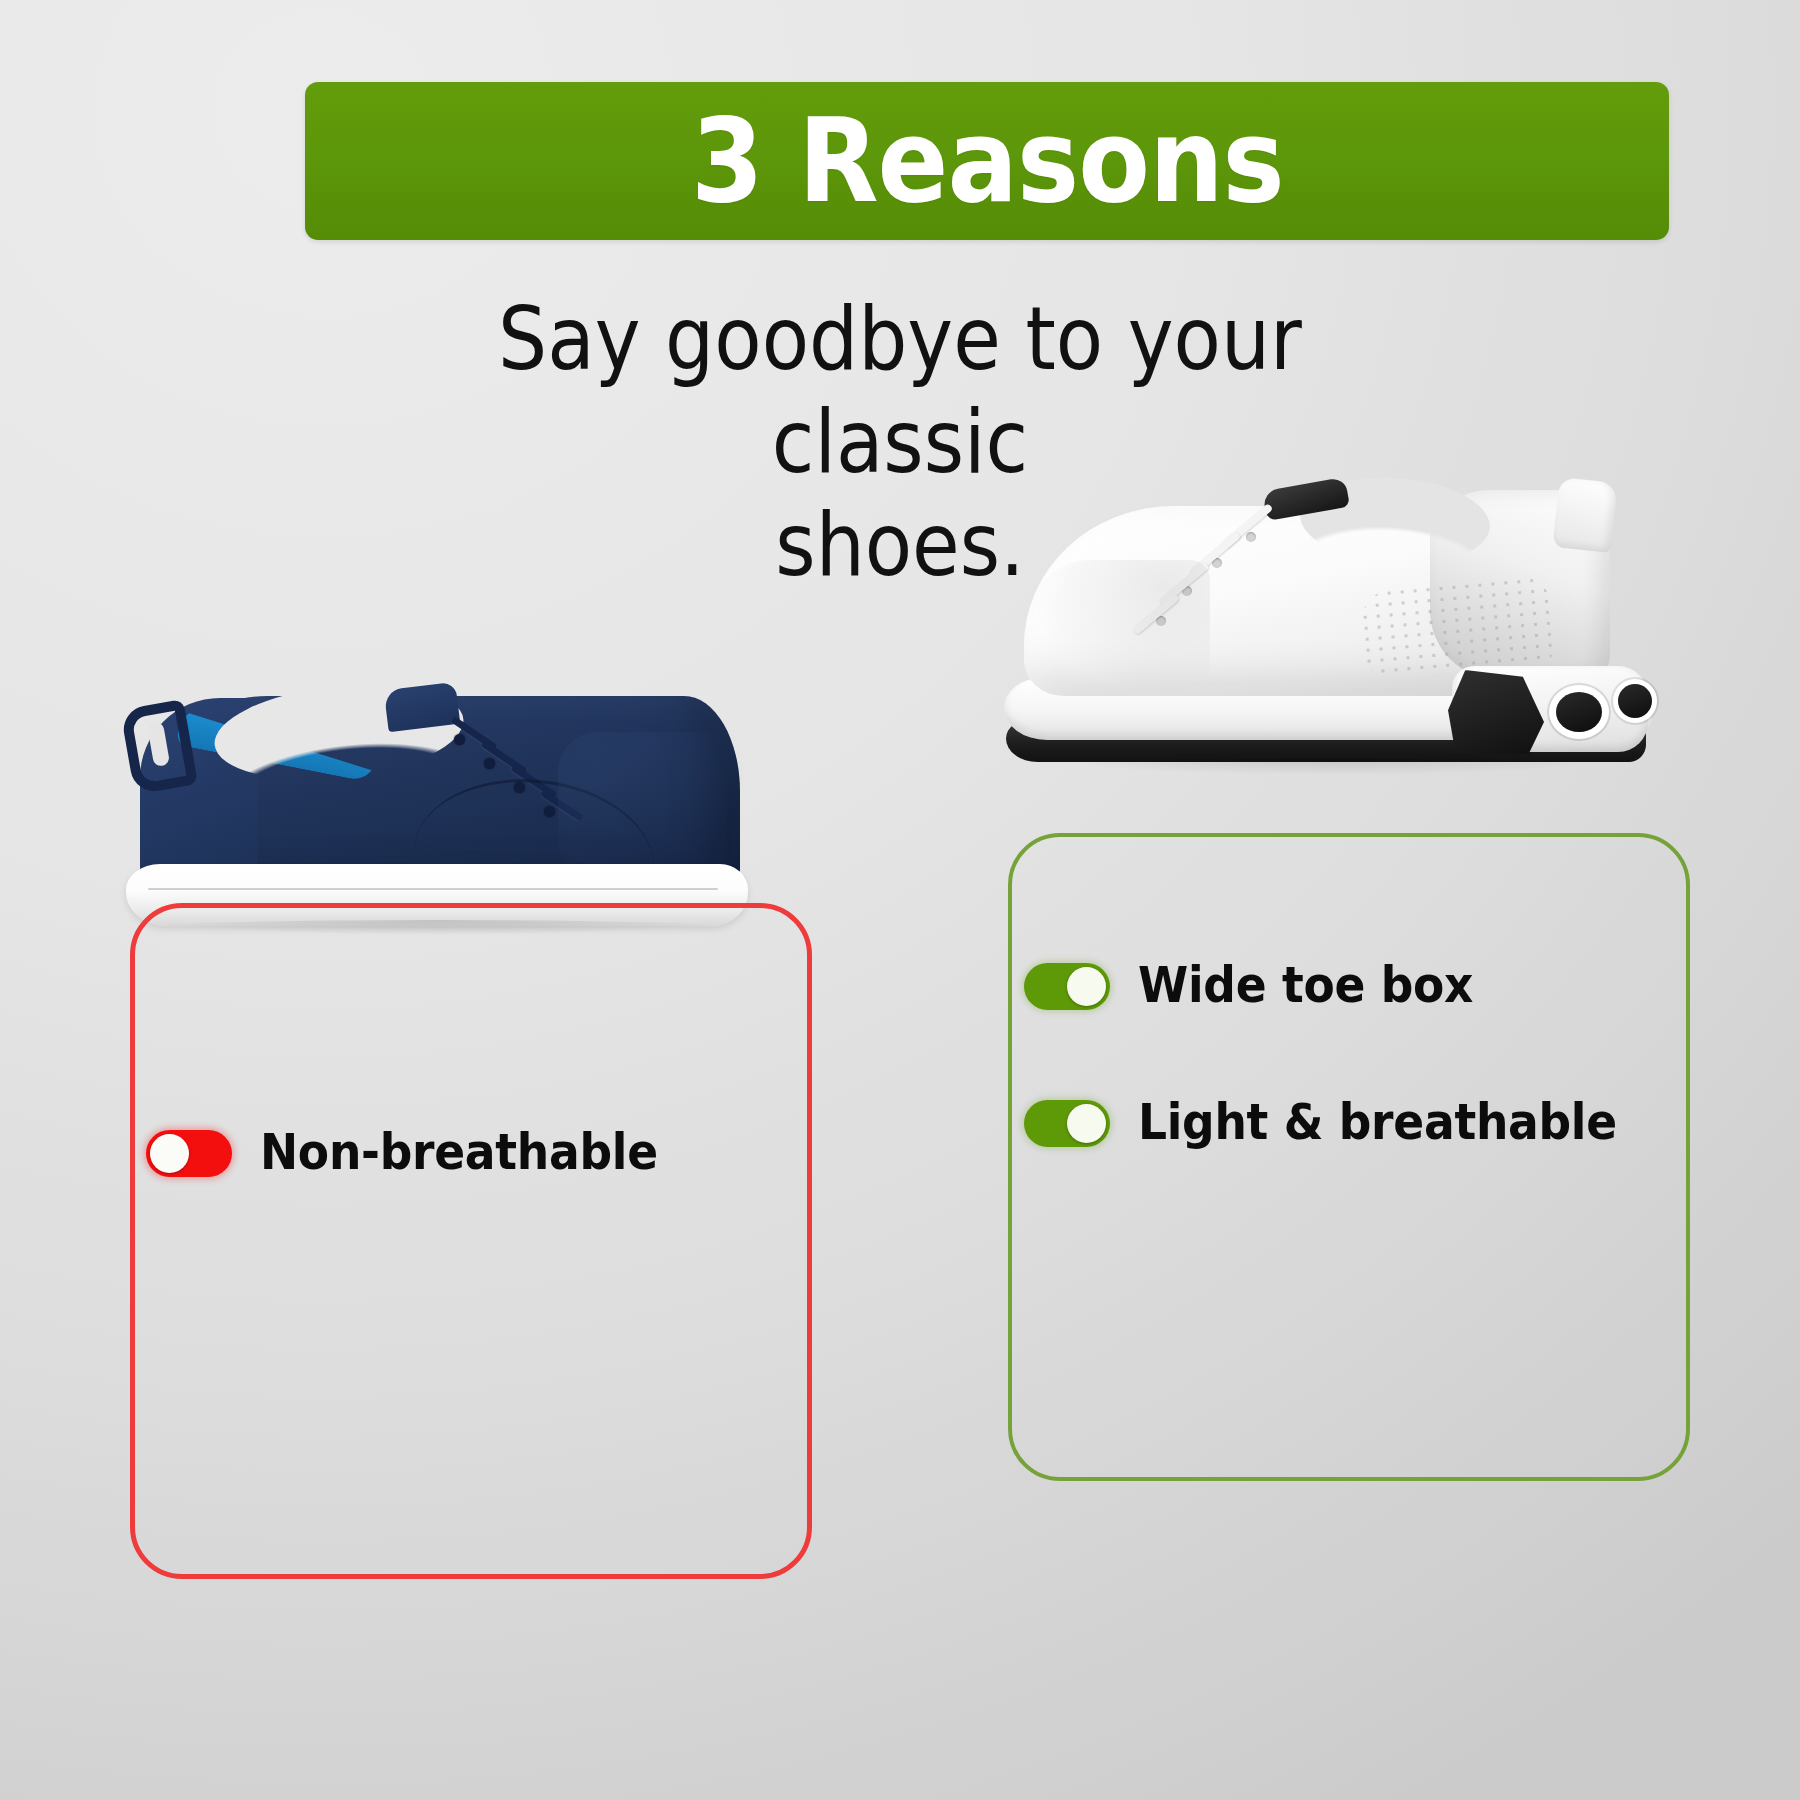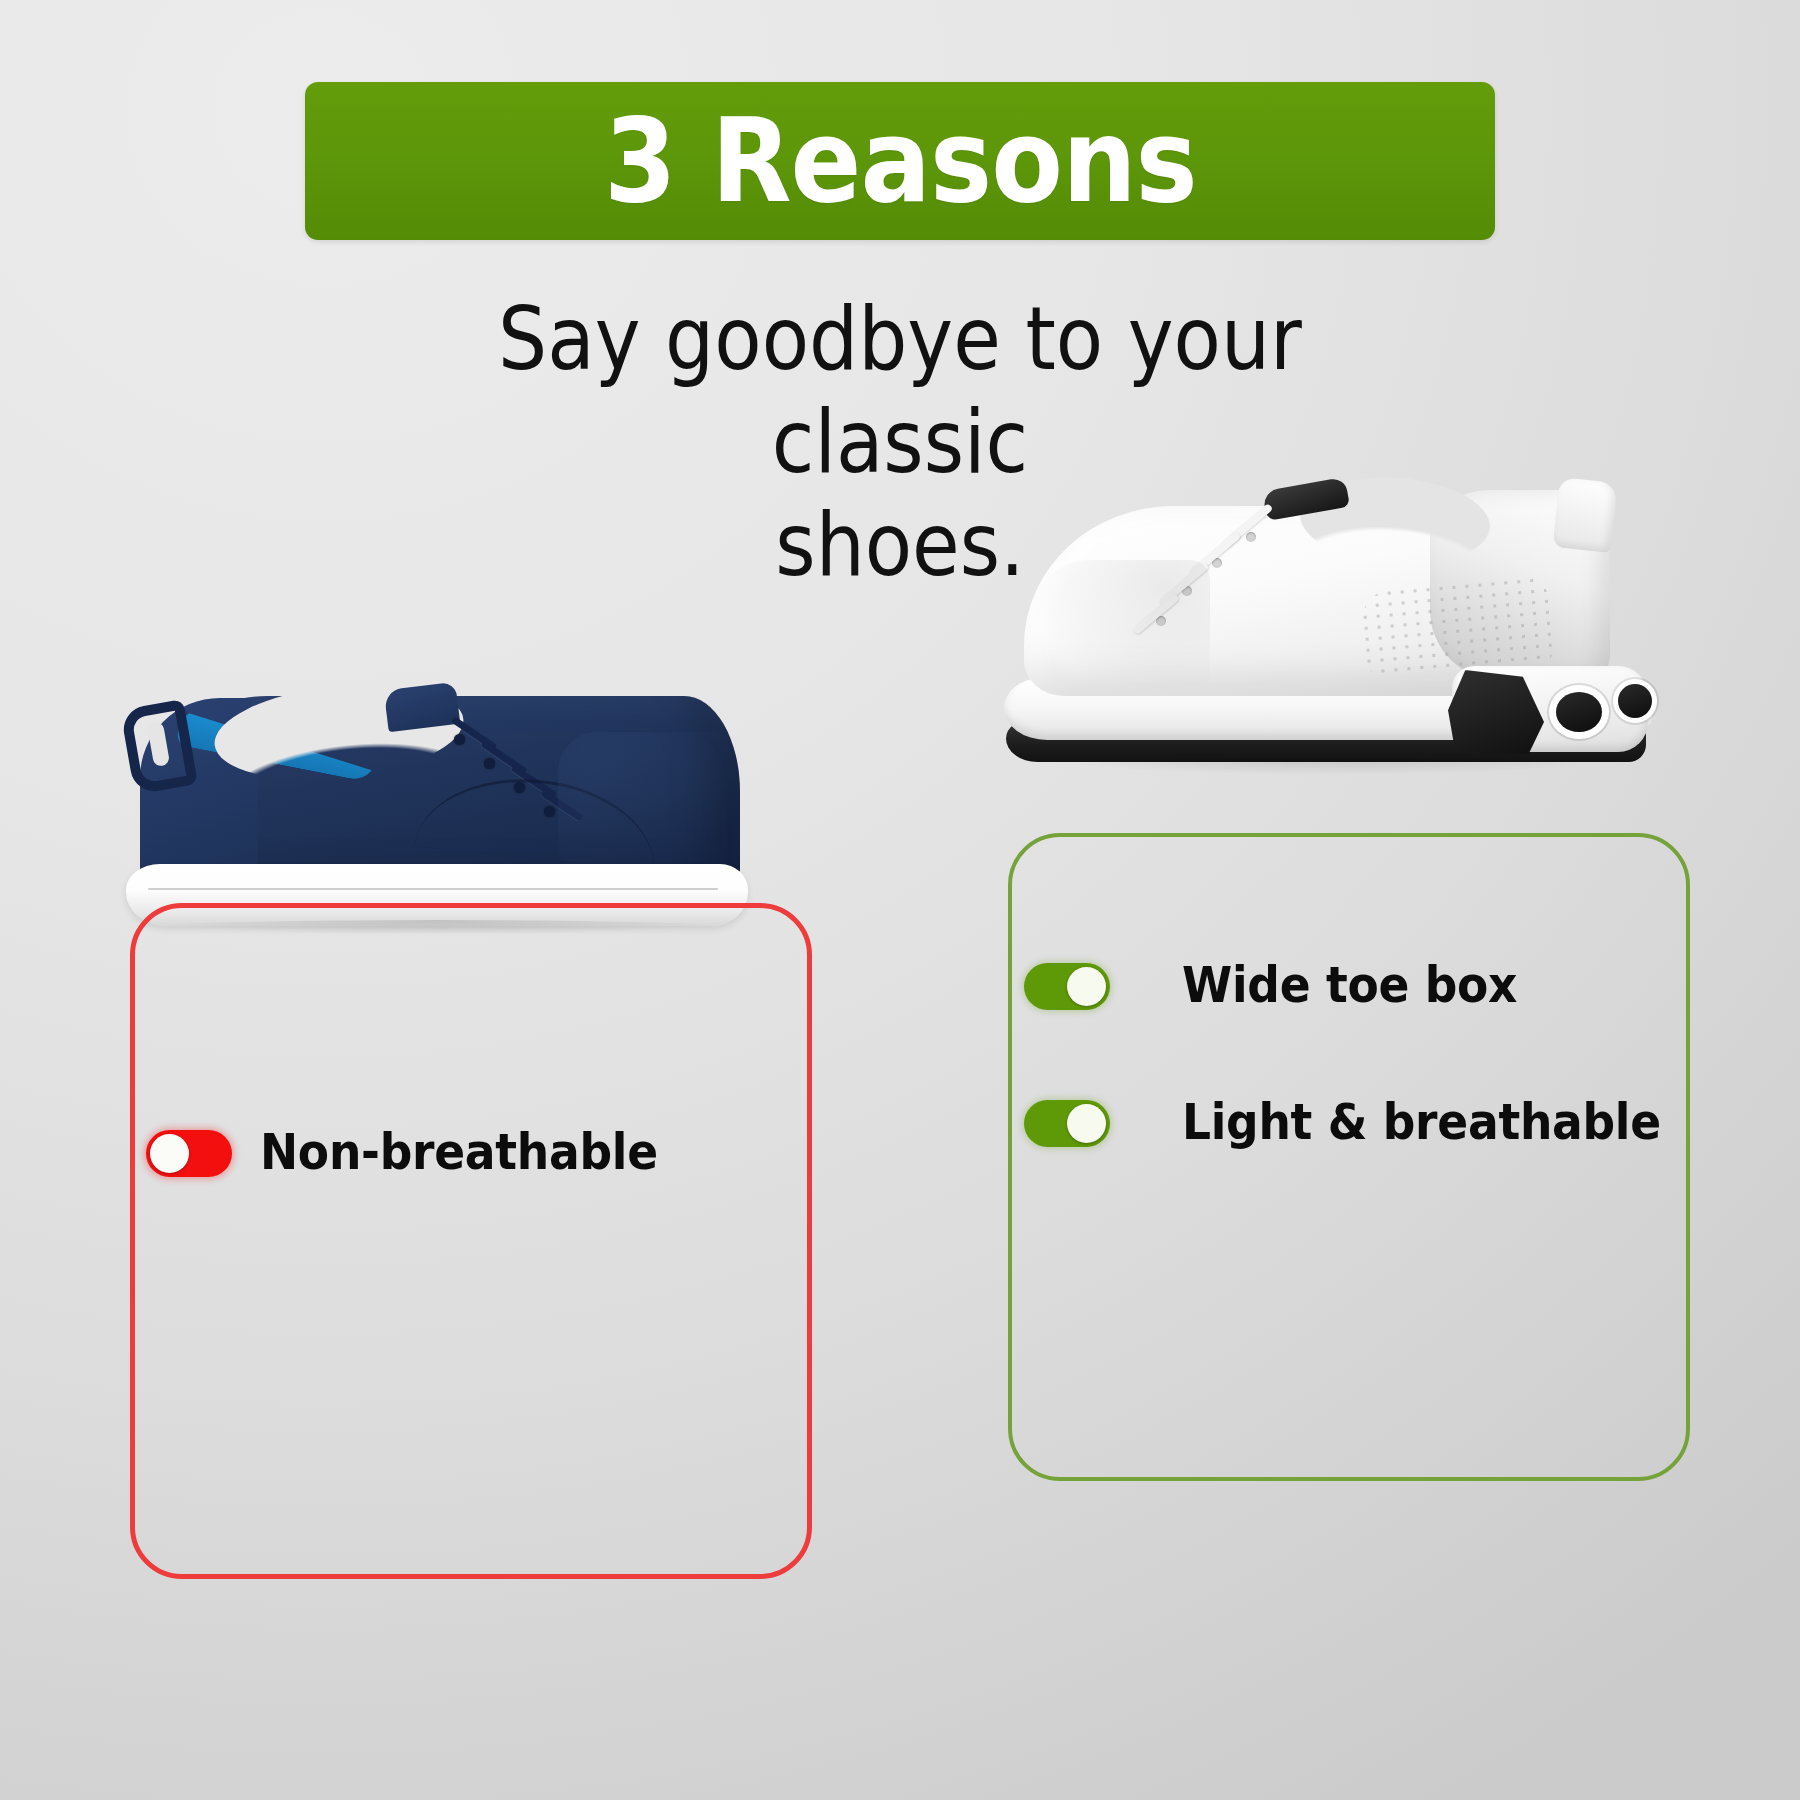--- a/index.html
+++ b/index.html
@@ -18,21 +18,21 @@
     height: 1800px;
     background:
       radial-gradient(ellipse 120% 110% at 18% 6%, #ececec 0%, #e6e6e6 38%, #dcdcdd 66%, #cbcbcc 100%);
     overflow: hidden;
   }
 
   
   #header-banner {
     position: absolute;
     left: 305px; top: 82px;
-    width: 1190px; height: 158px;
+    width: 1364px; height: 158px;
     background: linear-gradient(180deg, #639d0a 0%, #5d970a 45%, #548c06 100%);
     border-radius: 13px;
     display: flex;
     align-items: center;
     justify-content: center;
     box-shadow: 0 2px 5px rgba(0,0,0,0.10);
   }
   #header-title {
     color: #ffffff;
     font-size: 116px;
@@ -82,21 +82,21 @@
   .feature-list { position: absolute; }
   #cons-list { left: 146px; top: 1122px; width: 660px; }
   #pros-list { left: 1024px; top: 955px; width: 680px; }
 
   .feature-row {
     display: flex;
     align-items: flex-start;
     margin-bottom: 40px;
   }
   #cons-list .feature-row { margin-bottom: 52px; }
-  #pros-list .feature-row { margin-bottom: 76px; gap: 44px; }
+  #pros-list .feature-row { margin-bottom: 76px; }
 
   
   .toggle {
     position: relative;
     flex: 0 0 auto;
     width: 86px; height: 47px;
     border-radius: 24px;
     margin-top: 8px;
     margin-right: 28px;
   }

